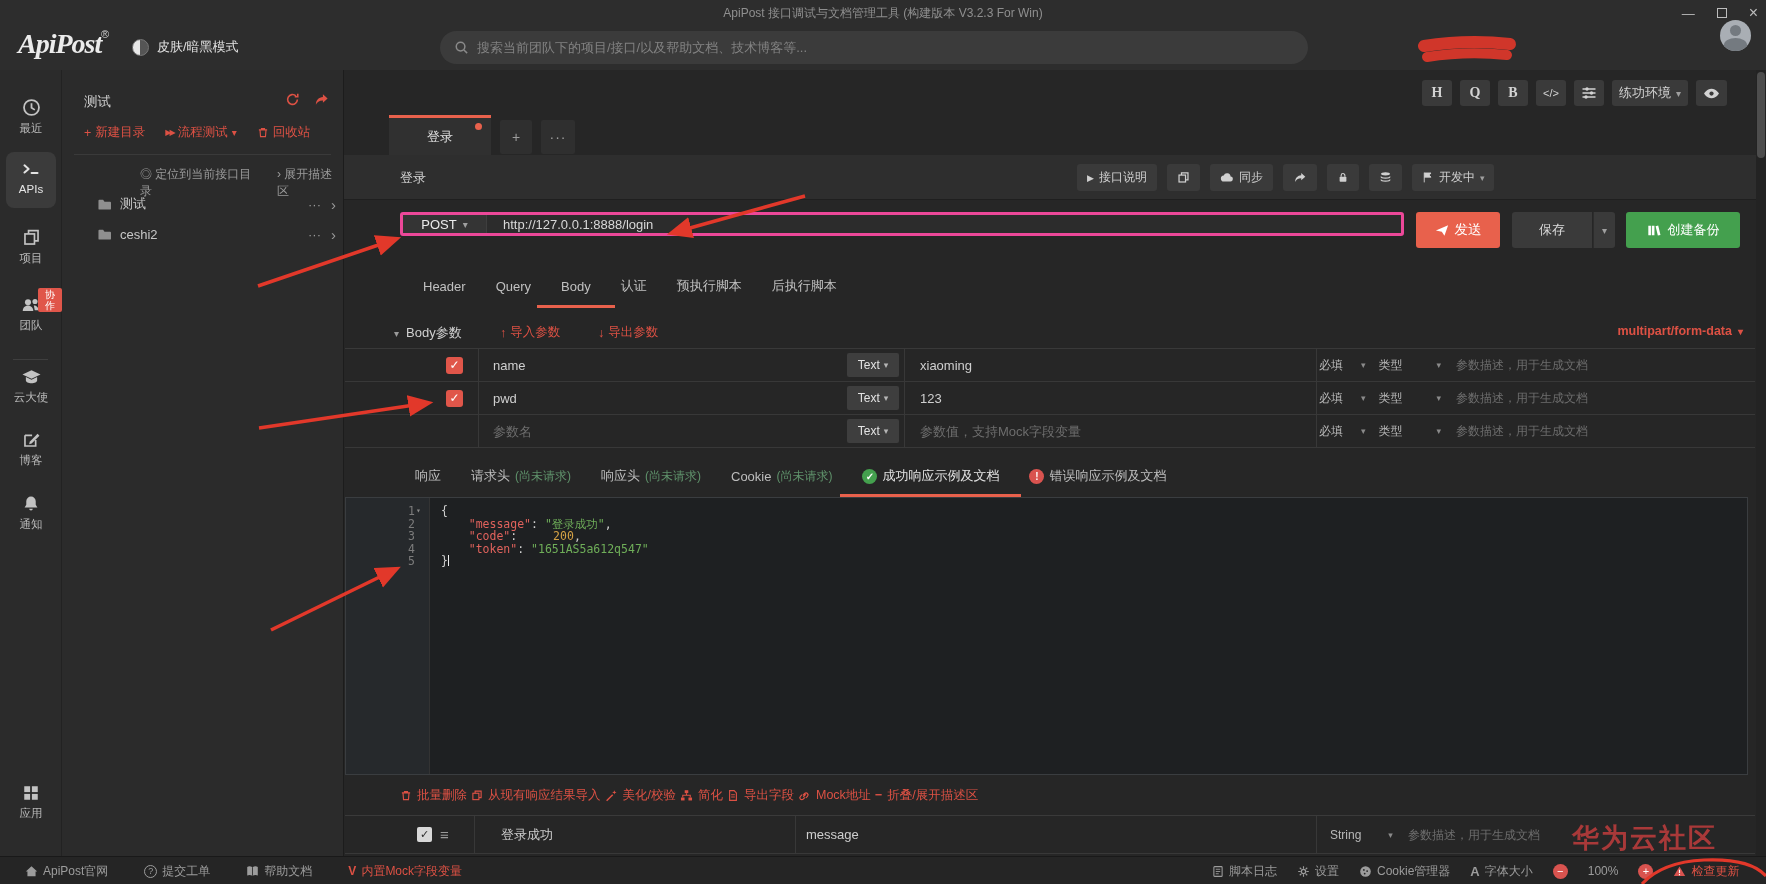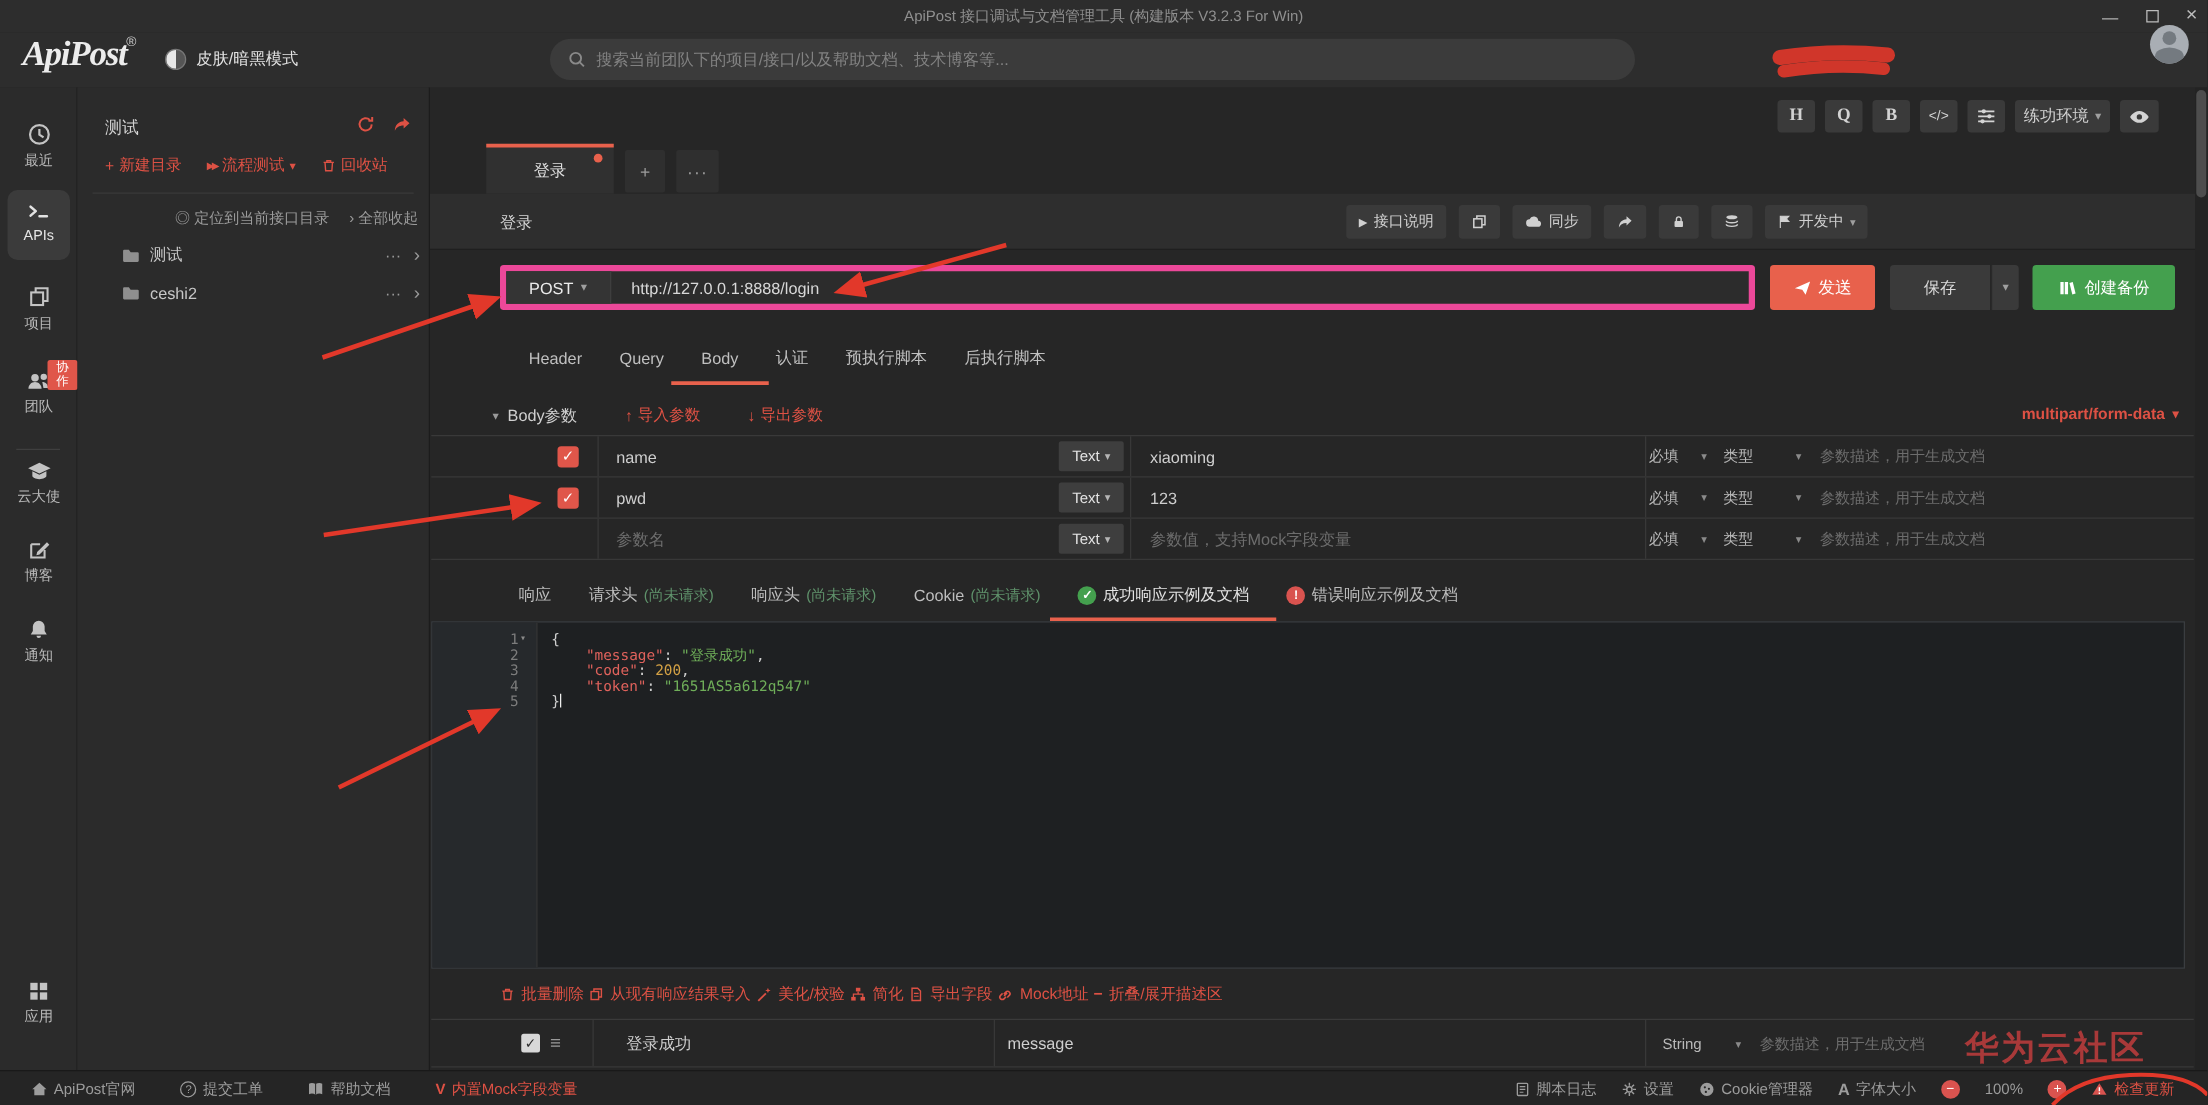--- a/index.html
+++ b/index.html
@@ -61,21 +61,21 @@
   .tabbtn.plus { left:156px; width:32px; }
   .tabbtn.more { left:197px; width:34px; letter-spacing:1px; }
 
   .docrow { position:absolute; left:0; top:85px; width:1412px; height:45px; background:#2e2e2e; border-bottom:1px solid #1f1f1f; }
   .docrow .dtitle { position:absolute; left:56px; top:14px; font-size:13px; color:#d5d5d5; }
   .docbtns { position:absolute; left:733px; top:9px; display:flex; gap:10px; }
   .dbtn { height:27px; background:#3a3a3a; border-radius:3px; color:#d0d0d0; font-size:12px; display:flex; align-items:center; justify-content:center; padding:0 10px; gap:5px; }
   .dbtn .tri { font-size:9px; color:#d0d0d0; }
   .dbtn .caret { font-size:9px; color:#9f9f9f; }
 
-  .urlbar { position:absolute; left:56px; top:142px; width:1004px; height:36px; background:#2c2c2c; border:5px solid #ec4899; border-radius:3px; display:flex; align-items:center; }
+  .urlbar { position:absolute; left:56px; top:142px; width:1004px; height:24px; background:#2c2c2c; border:3px solid #ec4899; border-radius:3px; display:flex; align-items:center; }
   .method { width:84px; height:100%; border-right:1px solid #3e3e3e; background:#343434; color:#ebebeb; font-size:13px; display:flex; align-items:center; justify-content:center; gap:6px; }
   .method .caret { font-size:10px; color:#9f9f9f; }
   .urlbar input { flex:1; background:transparent; border:none; outline:none; color:#d8d8d8; font-size:13px; padding-left:16px; font-family:"Liberation Sans",sans-serif; }
   .btn-send { position:absolute; left:1072px; top:142px; width:84px; height:36px; background:#e8614c; border-radius:3px; color:#fff; font-size:13.5px; display:flex; align-items:center; justify-content:center; gap:6px; }
   .btn-save { position:absolute; left:1168px; top:142px; width:80px; height:36px; background:#3a3a3a; border-radius:3px 0 0 3px; color:#dadada; font-size:13px; display:flex; align-items:center; justify-content:center; }
   .btn-save-caret { position:absolute; left:1249px; top:142px; width:22px; height:36px; background:#3a3a3a; border-radius:0 3px 3px 0; border-left:1px solid #2c2c2c; color:#9f9f9f; font-size:10px; display:flex; align-items:center; justify-content:center; }
   .btn-backup { position:absolute; left:1282px; top:142px; width:114px; height:36px; background:#44a04e; border-radius:3px; color:#fff; font-size:13px; display:flex; align-items:center; justify-content:center; gap:7px; }
 
   .reqtabs { position:absolute; left:0; top:194px; width:1412px; height:44px; display:flex; align-items:center; padding-left:79px; gap:30px; }
   .rtab { position:relative; font-size:13px; color:#c0c0c0; height:44px; display:flex; align-items:center; }
@@ -109,21 +109,21 @@
   .rstab .hint { font-size:12px; color:#5f926b; }
   .rstab.active { color:#e2e2e2; }
   .rstab.active:after { content:""; position:absolute; left:-22px; right:-22px; bottom:0; height:3px; background:#e8614c; }
   .cicon { width:15px; height:15px; border-radius:50%; display:flex; align-items:center; justify-content:center; font-size:10px; color:#fff; font-weight:bold; }
   .cicon.ok { background:#44a04e; } .cicon.err { background:#d9534f; }
 
   .editor { position:absolute; left:1px; top:427px; width:1403px; height:278px; background:#1e2022; border:1px solid #3a3d40; display:flex; }
   .gutter { width:84px; background:#26292c; border-right:1px solid #333; padding-top:7px; font-family:"DejaVu Sans Mono",monospace; font-size:11.5px; line-height:12.6px; color:#7c7c7c; text-align:right; padding-right:14px; position:relative; }
   .gutter .fold { position:absolute; left:70px; top:7px; font-size:8px; color:#8a8a8a; }
   .codearea { flex:1; padding:7px 0 0 11px; font-family:"DejaVu Sans Mono",monospace; font-size:11.5px; line-height:12.6px; white-space:pre; color:#cfcfcf; }
-  .tk-key { color:#e0625c; } .tk-str { color:#6fae59; } .tk-num { color:#d4a145; } .tk-p { color:#cfcfcf; }
+  .tk-key { color:#e0625c; } .tk-str { color:#6fae59; } .tk-num { color:#d4a145;margin-left:29px; } .tk-p { color:#cfcfcf; }
   .cursorbar { display:inline-block; width:1.5px; height:11px; background:#eee; vertical-align:-1px; }
 
   .edtoolbar { position:absolute; left:0; top:708px; width:1412px; height:34px; display:flex; align-items:center; padding-left:56px; gap:4px; }
   .etool { display:flex; align-items:center; gap:5px; font-size:12.5px; color:#dd5144; }
 
   .ftable { position:absolute; left:1px; top:745px; width:1410px; border-top:1px solid #3a3a3a; }
   .frow { display:grid; grid-template-columns:130px 321px 521px 1fr; height:38px; border-bottom:1px solid #383838; }
   .fcell { display:flex; align-items:center; border-right:1px solid #383838; font-size:13px; color:#cfcfcf; }
   .fcell:last-child { border-right:none; }
   .chk2 { width:15px; height:15px; border-radius:2px; background:#d8d8d8; color:#2b2b2b; font-size:11px; display:flex; align-items:center; justify-content:center; margin-left:72px; }
@@ -304,21 +304,21 @@
           </svg>
         </span>
         <span>回收站</span>
       </span>
   </div>
 
   <div class="tree-div"></div>
 
   <div class="tree-loc">
     <span><span>◎</span> <span>定位到当前接口目录</span></span>
-    <span><span>›</span> <span>全部收起</span></span>
+    <span><span>›</span> <span>展开描述区</span></span>
   </div>
 
   <div class="tree-row" style="top:120px;">
     <span class="fold">
         <svg width="15" height="13" viewBox="0 0 16 14">
           <path d="M1.5 3a1 1 0 0 1 1-1h4l1.5 2h6a1 1 0 0 1 1 1v6.5a1 1 0 0 1-1 1h-11.5a1 1 0 0 1-1-1z" fill="#8f8f8f"></path>
         </svg>
       </span>
     <span class="fname">测试</span>
     <span class="trail">

